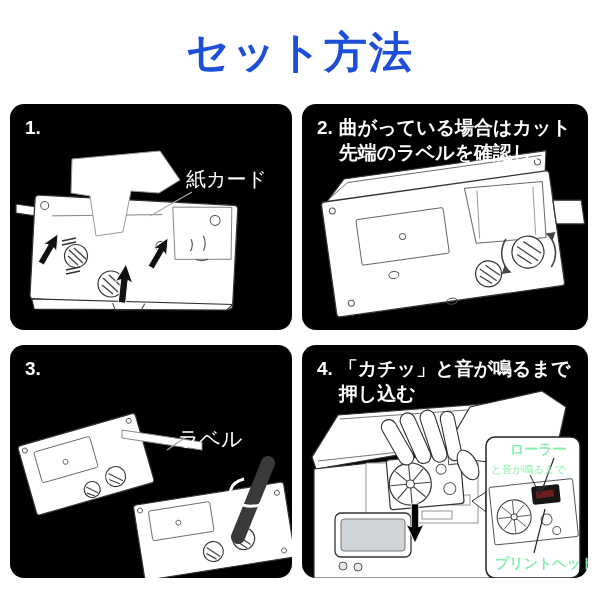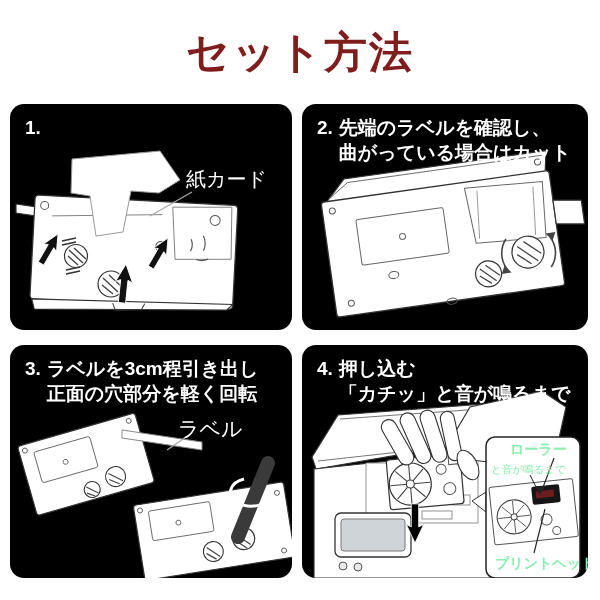--- a/index.html
+++ b/index.html
@@ -3,21 +3,21 @@
 <meta charset="utf-8">
 <style>
   html,body{margin:0;padding:0;}
   body{
     width:600px;height:600px;position:relative;overflow:hidden;
     background:#ffffff;
     font-family:"Liberation Sans","DejaVu Sans",sans-serif;
   }
   .page-title{
     position:absolute;left:0;top:24px;width:600px;
-    text-align:center;font-size:43px;font-weight:600;color:#7f1d1d;
+    text-align:center;font-size:43px;font-weight:600;color:#1d4ed8;
     letter-spacing:2px;
   }
   .panel{
     position:absolute;background:#000;border-radius:14px;overflow:hidden;
   }
   #panel1{left:10px;top:104px;width:282px;height:226px;}
   #panel2{left:302px;top:104px;width:286px;height:226px;}
   #panel3{left:10px;top:345px;width:282px;height:233px;}
   #panel4{left:302px;top:345px;width:286px;height:233px;}
   .panel-header{
@@ -25,21 +25,21 @@
     padding:11px 8px 0 15px;color:#fff;font-size:19px;font-weight:700;
     line-height:1.32;
   }
   .step-no{margin-right:6px;white-space:nowrap;}
   .illus{position:absolute;left:0;top:0;z-index:1;}
   .callout{
     position:absolute;z-index:4;color:#fff;font-weight:500;white-space:nowrap;text-align:right;
   }
   .callout.dark{color:#86efac;font-weight:600;}
   #c-kami{left:176px;top:62px;font-size:20px;}
-  #c-label{left:168px;top:70px;font-size:21px;}
+  #c-label{left:168px;top:80px;font-size:21px;}
   #c-roller{left:208px;top:96px;font-size:14px;}
   #c-ink{left:189px;top:118px;font-size:10.5px;font-weight:500;}
   #c-head{left:193px;top:210px;font-size:14px;}
 </style>
 </head>
 <body>
 
 <svg width="0" height="0" style="position:absolute">
   <defs>
     <polygon id="arr" points="0,0 -7.5,16 -3.2,14 -3.2,34 3.2,34 3.2,14 7.5,16"></polygon>
@@ -85,22 +85,22 @@
 
     <line x1="182" y1="88" x2="140" y2="112" stroke="#aaa" stroke-width="1.3"></line>
   </svg>
   <span class="callout" id="c-kami">紙カード</span>
 </div>
 
 <div class="panel" id="panel2">
   <div class="panel-header">
     <span class="step-no">2.</span>
     <div>
+      <div>曲がっている場合はカット</div>
       <div>先端のラベルを確認し、</div>
-      <div>曲がっている場合はカット</div>
     </div>
   </div>
   <svg class="illus" width="286" height="226" viewBox="0 0 286 226">
     <g transform="rotate(-8 140 140)">
       <polygon points="30,84 52,62 256,62 252,84" fill="#fff" stroke="#333" stroke-width="1.2"></polygon>
       <path d="M34,80 L55,66 L251,66" fill="none" stroke="#666" stroke-width="0.9"></path>
       <rect x="26" y="82" width="230" height="116" rx="3" fill="#fff" stroke="#333" stroke-width="1.3"></rect>
       <rect x="58" y="104" width="88" height="46" rx="2" fill="none" stroke="#666" stroke-width="1"></rect>
       <circle cx="102" cy="127" r="3" fill="none" stroke="#666" stroke-width="1"></circle>
       <polygon points="170,88 248,92 244,148 174,144" fill="none" stroke="#666" stroke-width="1"></polygon>
@@ -121,24 +121,20 @@
       <polygon points="199,170 205,178 195,178" fill="#444"></polygon>
       <path d="M245,178 A26,26 0 0 0 248,148" fill="none" stroke="#444" stroke-width="1.6"></path>
       <polygon points="250,152 244,144 254,144" fill="#444"></polygon>
     </g>
   </svg>
 </div>
 
 <div class="panel" id="panel3">
   <div class="panel-header">
     <span class="step-no">3.</span>
-    <div>
-      <div>ラベルを3cm程引き出し</div>
-      <div>正面の穴部分を軽く回転</div>
-    </div>
   </div>
   <svg class="illus" width="282" height="233" viewBox="0 0 282 233">
 
     <g transform="rotate(-16 80 115)">
       <rect x="14" y="82" width="122" height="72" rx="3" fill="#fff" stroke="#333" stroke-width="1.2"></rect>
       <rect x="28" y="92" width="58" height="32" rx="2" fill="none" stroke="#666" stroke-width="0.9"></rect>
       <circle cx="56" cy="110" r="2.5" fill="none" stroke="#666" stroke-width="0.9"></circle>
       <circle cx="20" cy="88" r="2.5" fill="none" stroke="#555" stroke-width="0.9"></circle>
       <circle cx="128" cy="88" r="2.5" fill="none" stroke="#555" stroke-width="0.9"></circle>
       <circle cx="100" cy="138" r="10" fill="#fff" stroke="#333" stroke-width="1.1"></circle>
@@ -168,22 +164,22 @@
     <path d="M234,134 A21,14 0 1 0 262,150" fill="none" stroke="#fff" stroke-width="3"></path>
     <polygon points="270,156 258,144 255,160" fill="#fff"></polygon>
   </svg>
   <span class="callout" id="c-label">ラベル</span>
 </div>
 
 <div class="panel" id="panel4">
   <div class="panel-header">
     <span class="step-no">4.</span>
     <div>
+      <div>「カチッ」と音が鳴るまで</div>
       <div>押し込む</div>
-      <div>「カチッ」と音が鳴るまで</div>
     </div>
   </div>
   <svg class="illus" width="286" height="233" viewBox="0 0 286 233">
 
     <g>
       <polygon points="10,112 36,70 196,58 200,92 14,124" fill="#fff" stroke="#333" stroke-width="1.2"></polygon>
       <path d="M16,116 L197,96 M38,74 L193,63" fill="none" stroke="#666" stroke-width="0.9"></path>
       <polygon points="12,124 200,104 202,233 12,233" fill="#fff" stroke="#333" stroke-width="1.2"></polygon>
       <rect x="64" y="118" width="112" height="60" fill="#fff" stroke="#888" stroke-width="0.9"></rect>
       <rect x="150" y="150" width="18" height="10" fill="none" stroke="#888" stroke-width="0.9"></rect>

